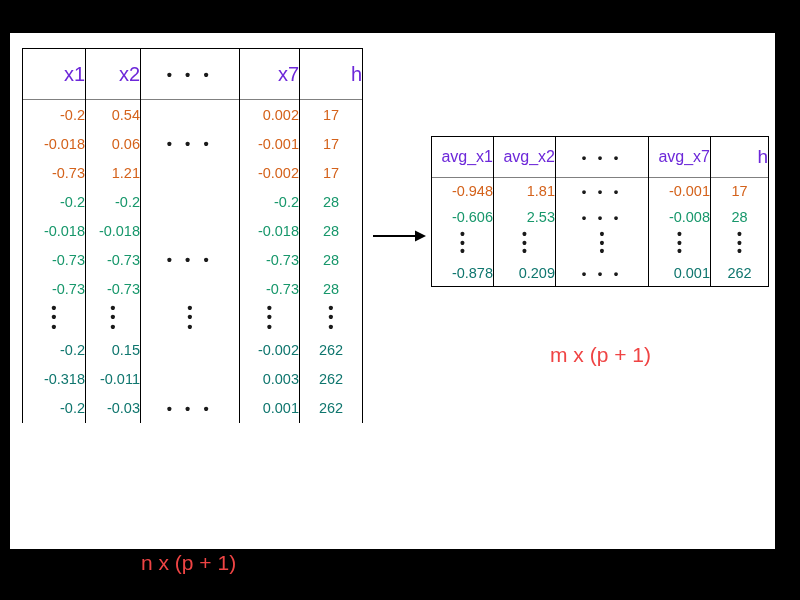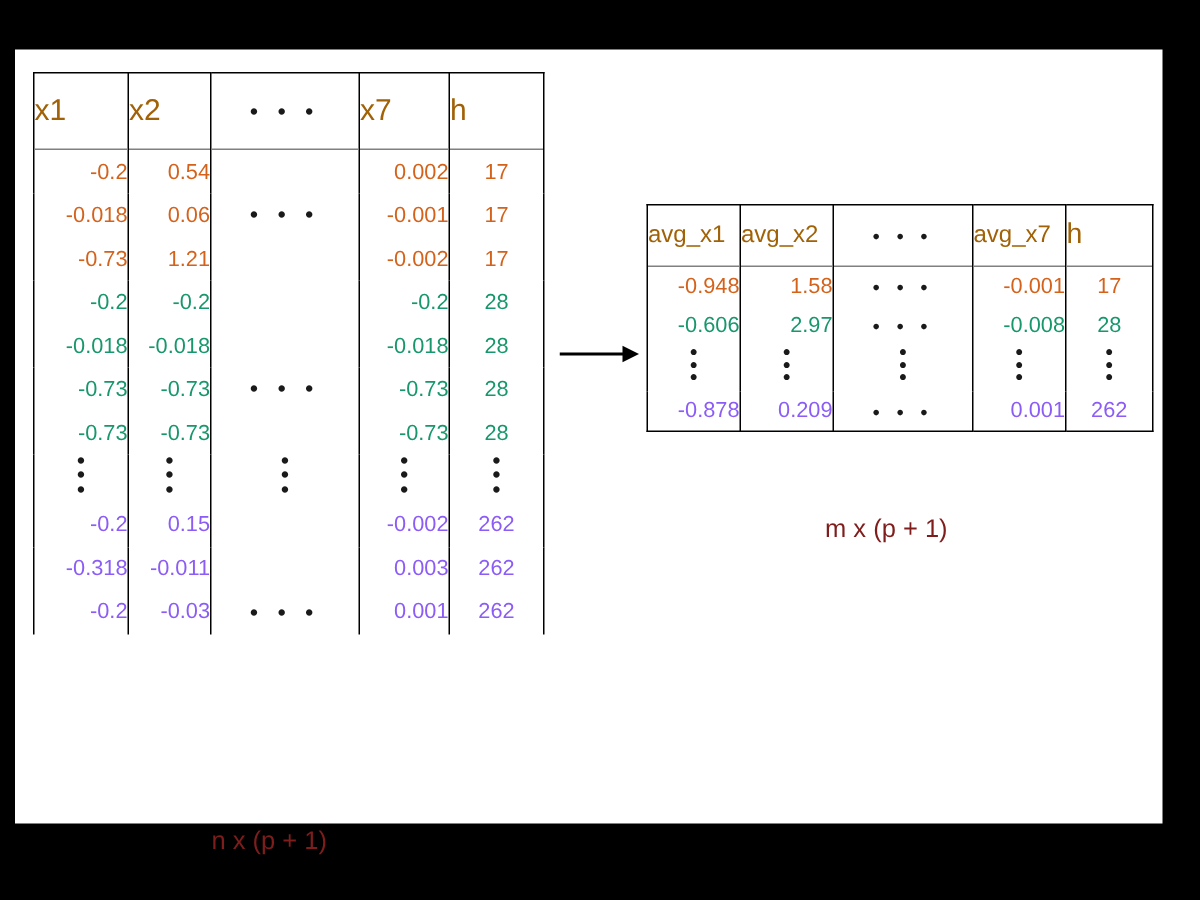--- a/index.html
+++ b/index.html
@@ -43,40 +43,40 @@
     border-bottom: none;
     padding: 0;
     vertical-align: middle;
     background: #ffffff;
   }
   .dtable .outer-top td, .dtable .outer-top th { border-top: 1.5px solid #000000; }
   .dtable .outer-bot td { border-bottom: 1.5px solid #000000; }
 
   .hdr-cell {
     font-weight: normal;
-    color: #a16207;
-    text-align: left;
+    color: #6d28d9;
+    text-align: right;
   }
   .hdr-rule td {
     border-top: 1.6px solid #808080;
     border-left: 1.5px solid #000000;
     border-right: 1.5px solid #000000;
     height: 0;
     font-size: 0;
     line-height: 0;
   }
 
   .val { white-space: nowrap; }
   .num-l { text-align: right;  padding-left: 4px; }
   .num-c { text-align: center; }
 
   
   .c-orange { color: #D4621B; }
   .c-green  { color: #17976B; }
-  .c-purple { color: #8b5cf6; }
+  .c-purple { color: #0f766e; }
 
   
   .hdots {
     letter-spacing: 0.30em;
     color: #1a1a1a;
     text-align: center;
     font-weight: bold;
   }
   .vdots {
     display: inline-block;
@@ -107,22 +107,22 @@
   #right-table .hdr-cell     { font-size: 16px; height: 40px; }
   #right-table .hdr-cell.big { font-size: 19px; }
   #right-table .val          { font-size: 14.5px; }
   #right-table .hdots        { font-size: 13px; }
   #right-table .vdots        { font-size: 14px; }
   #right-table tr.datarow td { height: 26px; margin-left: 12px; }
 
   
   .caption {
     position: absolute;
-    color: #7f1d1d;
-    font-size: 17px;
+    color: #ef4444;
+    font-size: 21px;
     white-space: nowrap;
   }
   #caption-left  { left: 131px; top: 470px; margin-top: 48px; }
   #caption-right { left: 540px; top: 310px; }
 
   
   #arrow {
     position: absolute;
     left: 363px;
     top: 196px;
@@ -269,28 +269,28 @@
       <tbody>
           <tr class="hdr-rule">
             <td></td>
             <td></td>
             <td></td>
             <td></td>
             <td></td>
           </tr>
           <tr class="datarow">
             <td class="val num-l c-orange">-0.948</td>
-            <td class="val num-l c-orange">1.58</td>
+            <td class="val num-l c-orange">1.81</td>
             <td class="hdots">• • •</td>
             <td class="val num-l c-orange">-0.001</td>
             <td class="val num-c c-orange">17</td>
           </tr>
           <tr class="datarow">
             <td class="val num-l c-green">-0.606</td>
-            <td class="val num-l c-green">2.97</td>
+            <td class="val num-l c-green">2.53</td>
             <td class="hdots">• • •</td>
             <td class="val num-l c-green">-0.008</td>
             <td class="val num-c c-green">28</td>
           </tr>
           <tr class="datarow">
             <td class="num-c"><span class="vdots">•<br>•<br>•</span></td>
             <td class="num-c"><span class="vdots">•<br>•<br>•</span></td>
             <td class="num-c"><span class="vdots">•<br>•<br>•</span></td>
             <td class="num-c"><span class="vdots">•<br>•<br>•</span></td>
             <td class="num-c"><span class="vdots">•<br>•<br>•</span></td>

